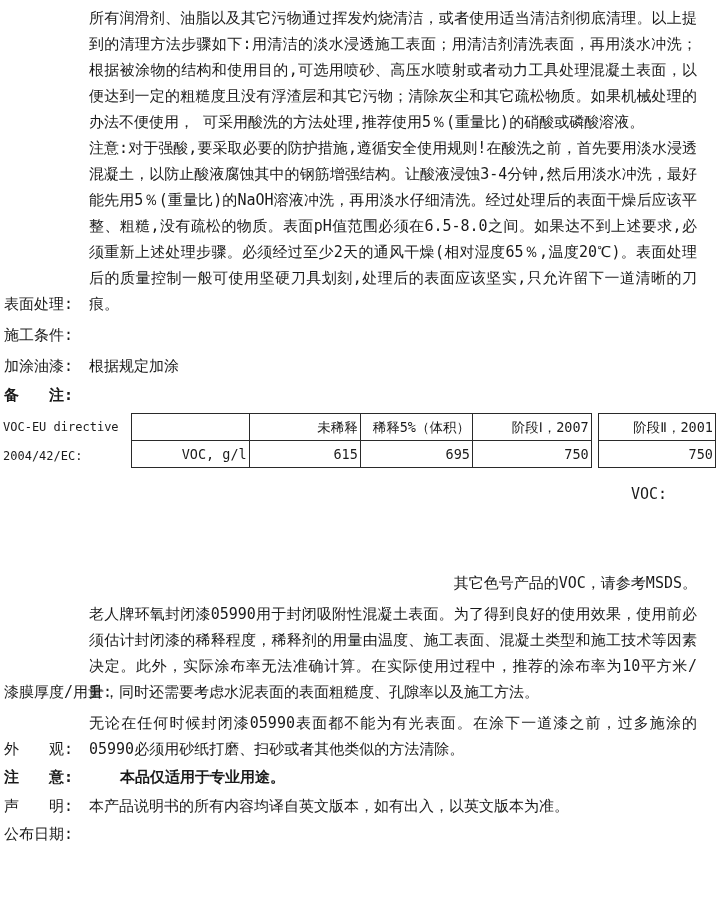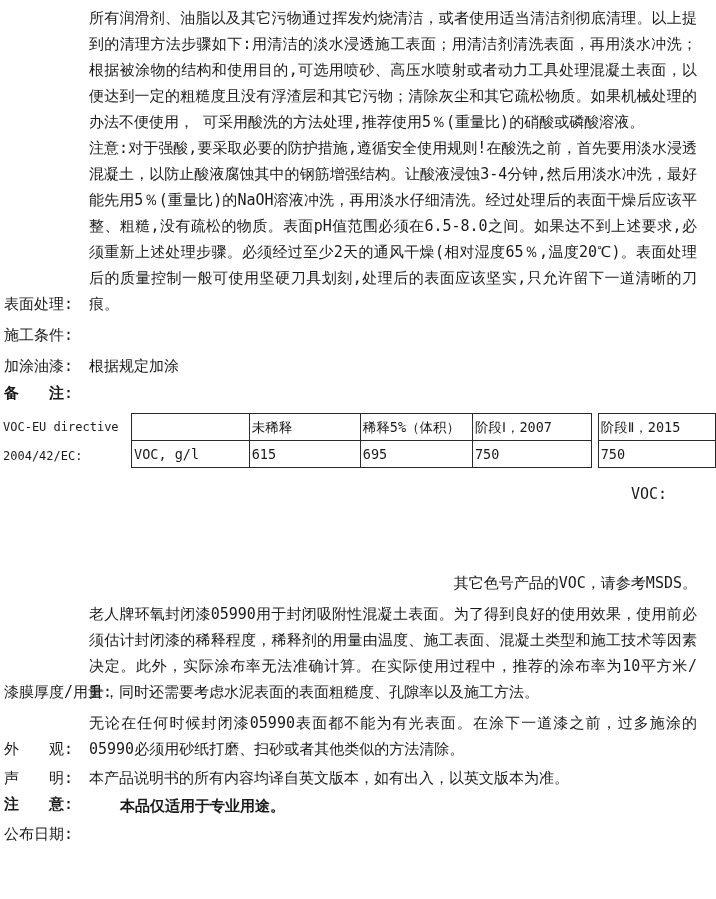--- a/index.html
+++ b/index.html
@@ -16,21 +16,21 @@
   .doc{width:716px;}
   .row{display:flex;align-items:flex-end;}
   .label{
     width:89px;
     flex:0 0 89px;
     padding-left:4px;
     box-sizing:border-box;
     white-space:nowrap;
     overflow:visible;
   }
-  .label.bold{font-weight:bold;font-family:Liberation Mono, monospace;}
+  .label.bold{font-weight:bold;}
   .content{
     flex:1 1 auto;
     text-align:justify;
     padding-right:19px;
     box-sizing:border-box;
   }
   .content p{margin:0;padding:0;}
   .content.bold{font-weight:bold;}
   .content.indent{padding-left:31px;}
   .mt5{margin-top:5px;}
@@ -47,21 +47,21 @@
   }
   .voc-tables{display:flex;align-items:stretch;}
   table.voc{
     border-collapse:collapse;
     table-layout:fixed;
     font-size:13.5px;
   }
   table.voc td{
     border:1px solid #2a2a2a;
     height:22px;
-    text-align:left;
+    text-align:right;
     vertical-align:middle;
     padding:0 2px;
     overflow:hidden;
     white-space:nowrap;
   }
   table.voc.second{margin-left:6px;}
   .c0{width:117px;} .c1{width:112px;} .c2{width:108px;} .c3{width:117px;} .c4{width:116px;}
 </style>
 </head>
 <body>
@@ -108,21 +108,21 @@
             <td class="c0">VOC, g/l</td>
             <td class="c1">615</td>
             <td class="c2">695</td>
             <td class="c3">750</td>
           </tr>
         </tbody>
       </table>
       <table class="voc second">
         <tbody>
           <tr>
-            <td class="c4">阶段Ⅱ，2015</td>
+            <td class="c4">阶段Ⅱ，2001</td>
           </tr>
           <tr>
             <td class="c4">750</td>
           </tr>
         </tbody>
       </table>
     </div>
   </div>
 
   <div class="row mt10">
@@ -133,27 +133,27 @@
   <div class="row mt5">
     <div class="label">漆膜厚度/用量:</div>
     <div class="content">老人牌环氧封闭漆05990用于封闭吸附性混凝土表面。为了得到良好的使用效果，使用前必须估计封闭漆的稀释程度，稀释剂的用量由温度、施工表面、混凝土类型和施工技术等因素决定。此外，实际涂布率无法准确计算。在实际使用过程中，推荐的涂布率为10平方米/升，同时还需要考虑水泥表面的表面粗糙度、孔隙率以及施工方法。</div>
   </div>
 
   <div class="row mt5">
     <div class="label">外　　观:</div>
     <div class="content">无论在任何时候封闭漆05990表面都不能为有光表面。在涂下一道漆之前，过多施涂的05990必须用砂纸打磨、扫砂或者其他类似的方法清除。</div>
   </div>
 
+  <div class="row mt2">
+    <div class="label bold">注　　意:</div>
+    <div class="content bold indent">本品仅适用于专业用途。</div>
+  </div>
+
   <div class="row mt3">
     <div class="label">声　　明:</div>
     <div class="content">本产品说明书的所有内容均译自英文版本，如有出入，以英文版本为准。</div>
-  </div>
-
-  <div class="row mt2">
-    <div class="label bold">注　　意:</div>
-    <div class="content bold indent">本品仅适用于专业用途。</div>
   </div>
 
   <div class="row mt2">
     <div class="label">公布日期:</div>
   </div>
 
 </div>
 
 </body></html>

